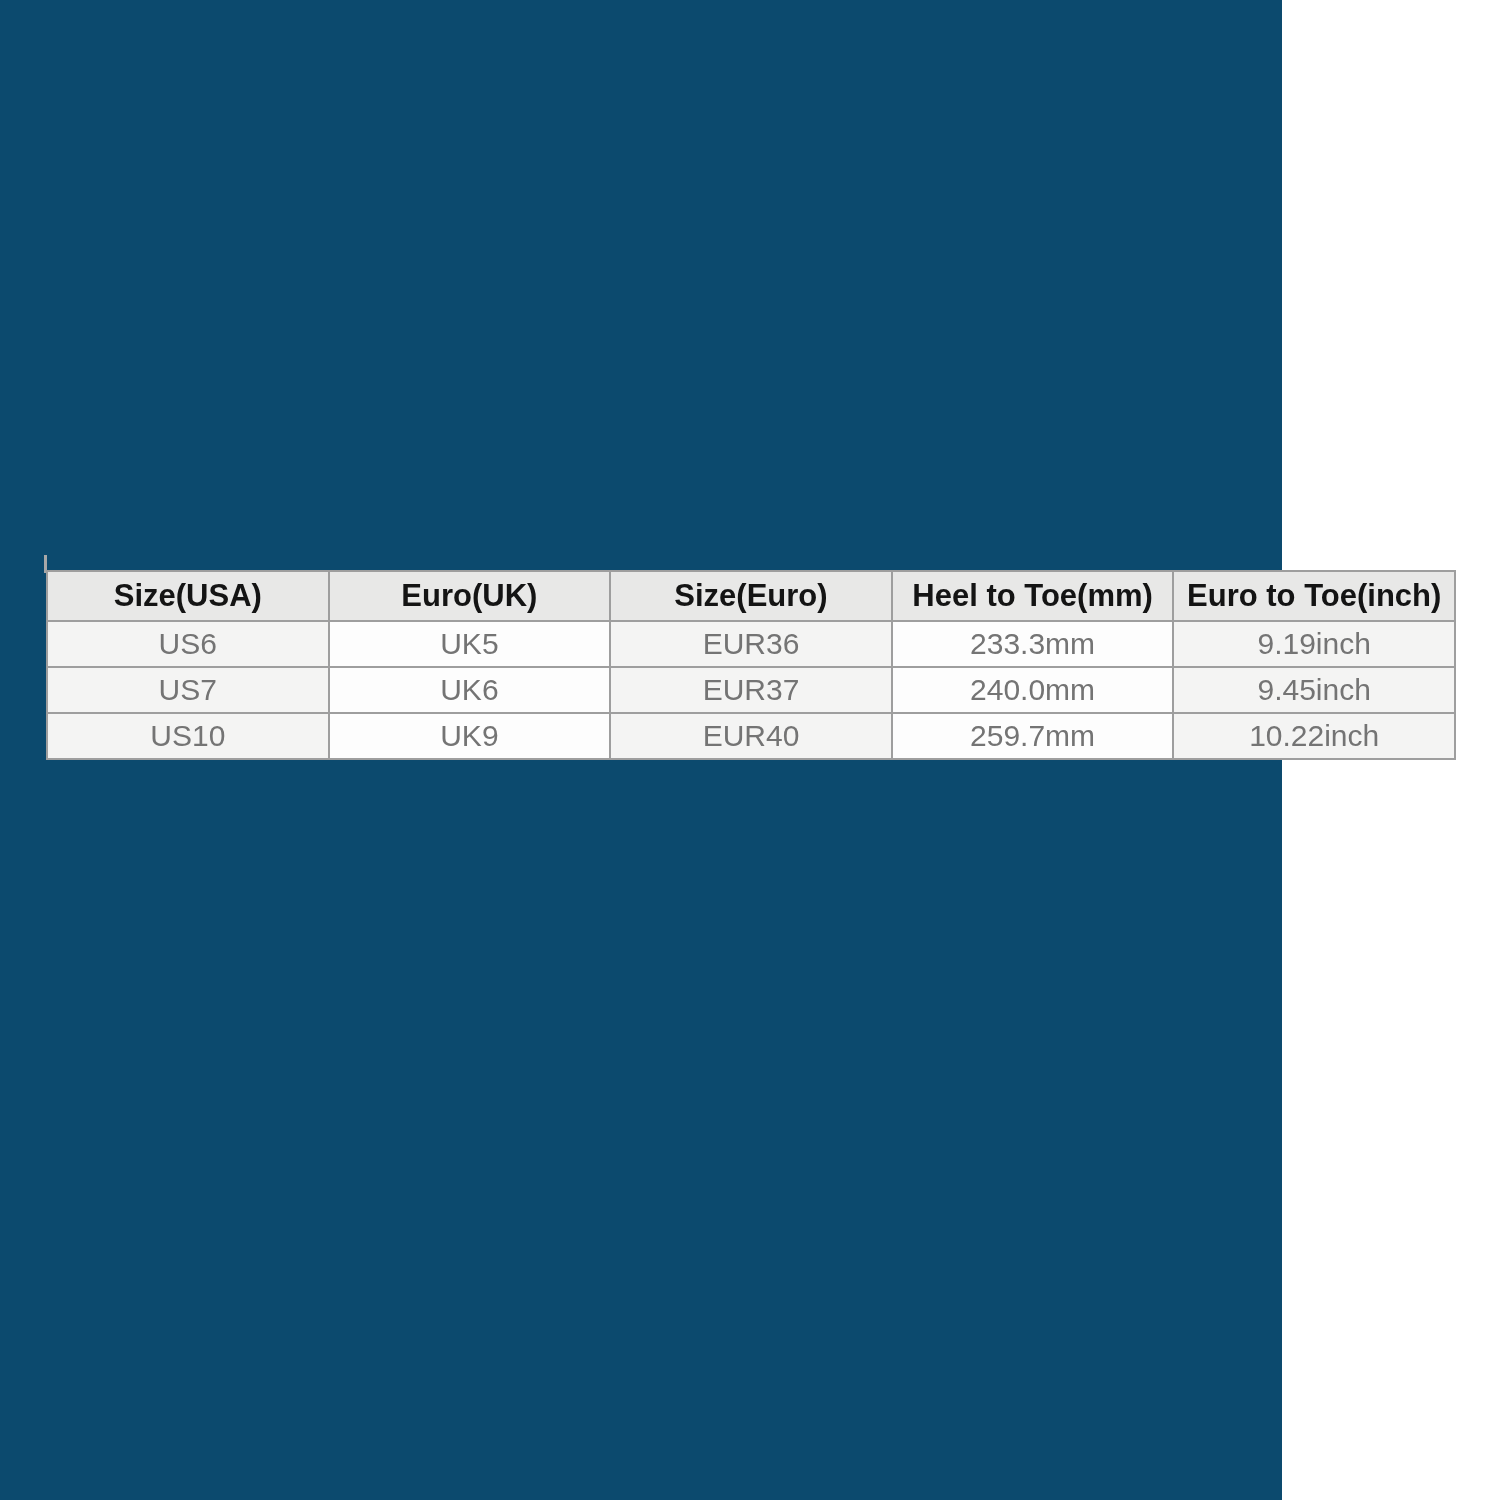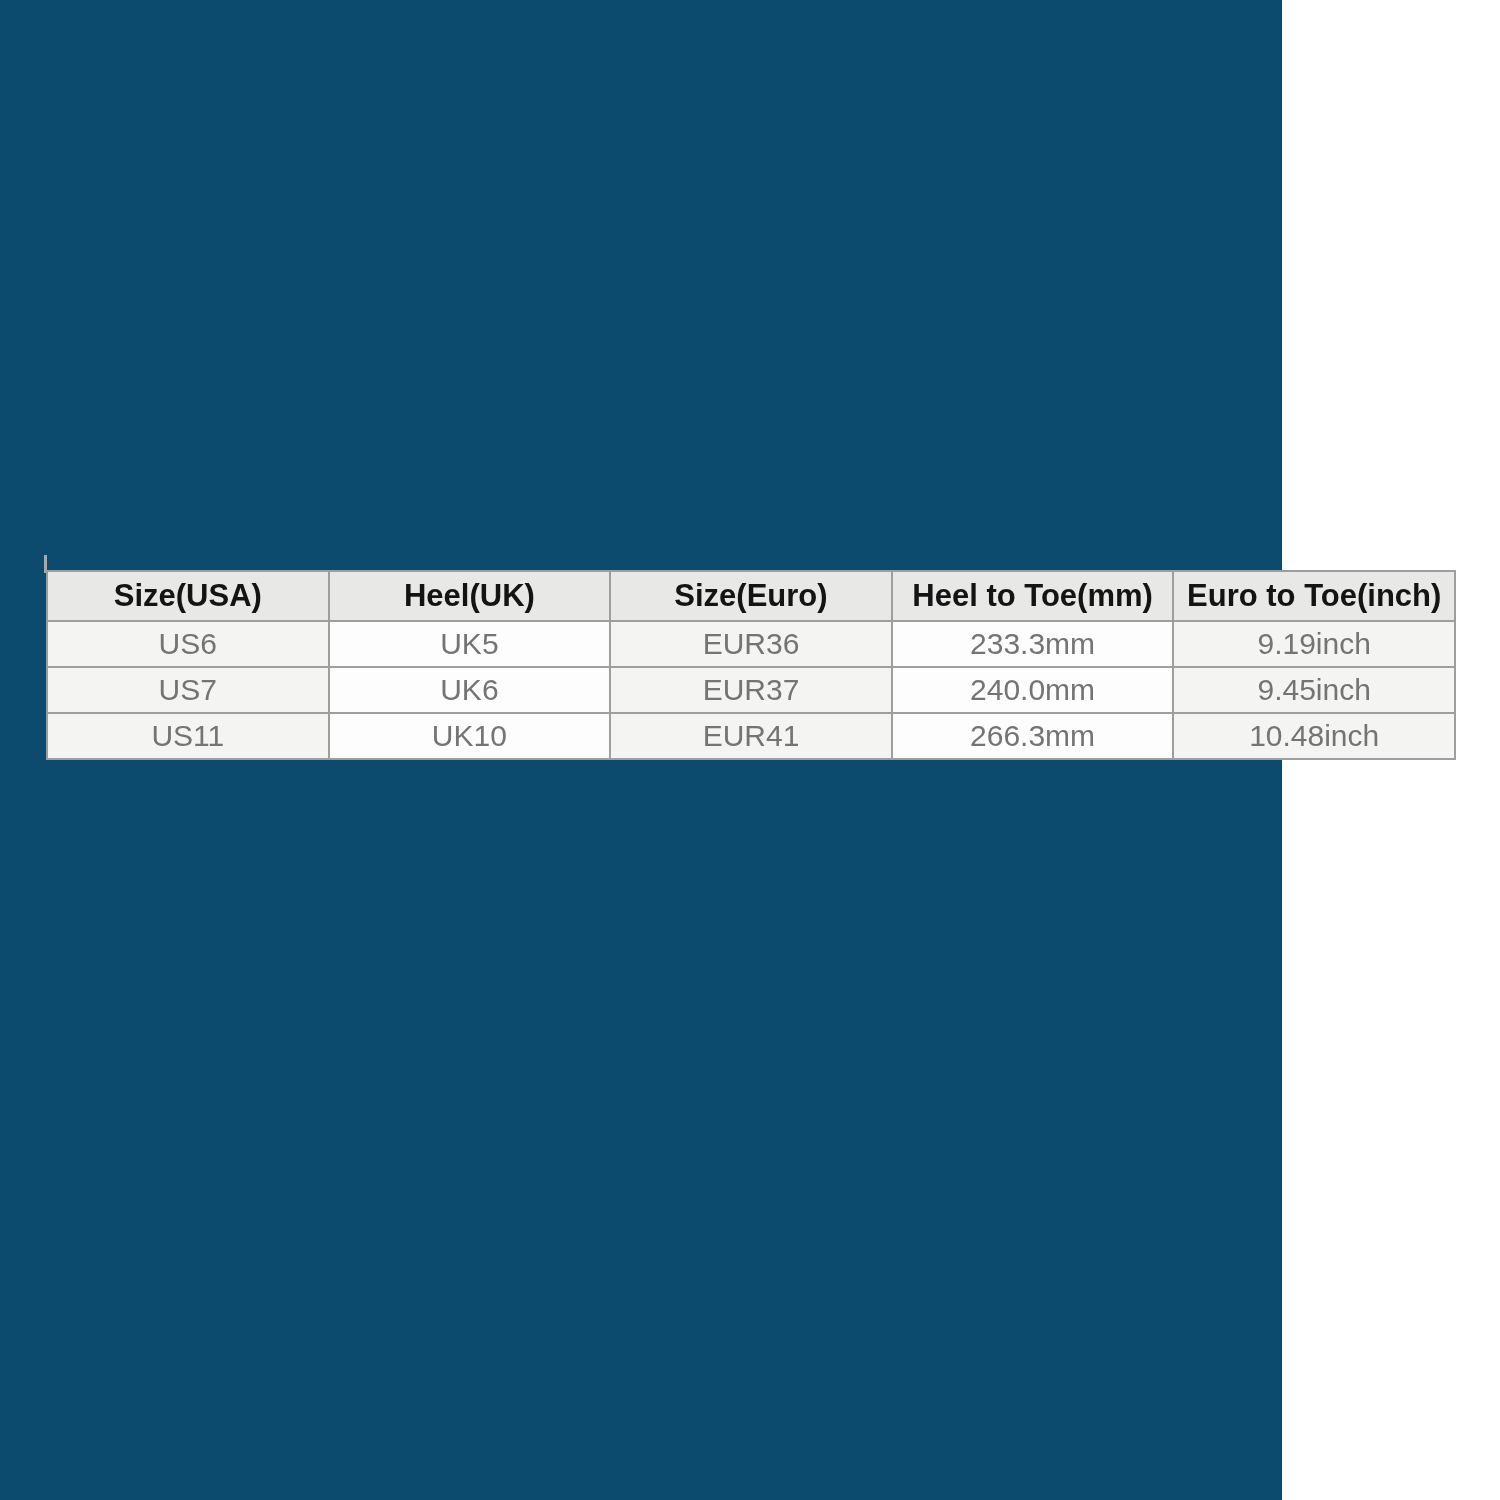--- a/index.html
+++ b/index.html
@@ -74,21 +74,21 @@
 <body>
 
 <div class="canvas">
   <div class="tick"></div>
 
   <div class="table-wrap">
     <table class="size-chart">
       <thead>
           <tr>
             <th>Size(USA)</th>
-            <th>Heel(UK)</th>
+            <th>Euro(UK)</th>
             <th>Size(Euro)</th>
             <th>Heel to Toe(mm)</th>
             <th>Euro to Toe(inch)</th>
           </tr>
         </thead>
       <tbody>
           <tr>
             <td class="col-odd">US6</td>
             <td class="col-even">UK5</td>
             <td class="col-odd">EUR36</td>
@@ -96,22 +96,22 @@
             <td class="col-odd">9.19inch</td>
           </tr>
           <tr>
             <td class="col-odd">US7</td>
             <td class="col-even">UK6</td>
             <td class="col-odd">EUR37</td>
             <td class="col-even">240.0mm</td>
             <td class="col-odd">9.45inch</td>
           </tr>
           <tr>
-            <td class="col-odd">US11</td>
-            <td class="col-even">UK10</td>
-            <td class="col-odd">EUR41</td>
-            <td class="col-even">266.3mm</td>
-            <td class="col-odd">10.48inch</td>
+            <td class="col-odd">US10</td>
+            <td class="col-even">UK9</td>
+            <td class="col-odd">EUR40</td>
+            <td class="col-even">259.7mm</td>
+            <td class="col-odd">10.22inch</td>
           </tr>
         </tbody>
     </table>
   </div>
 </div>
 
 </body></html>

